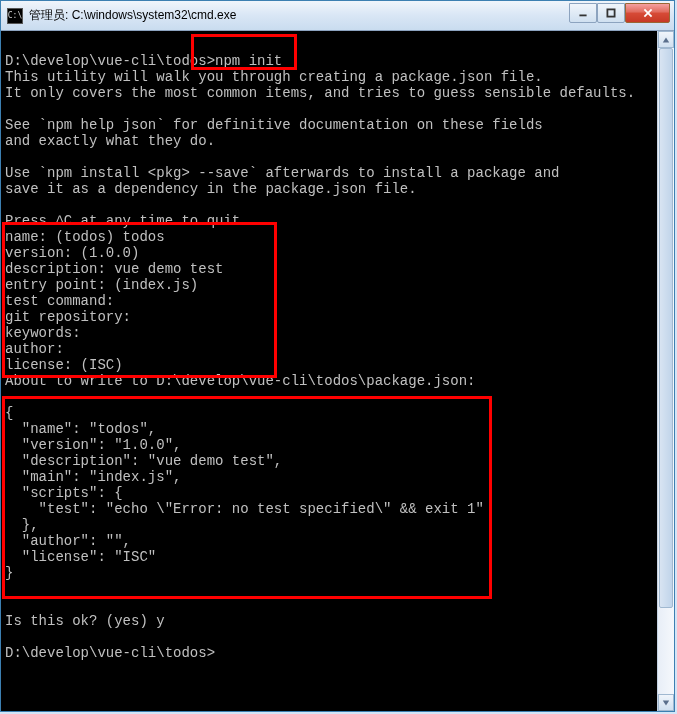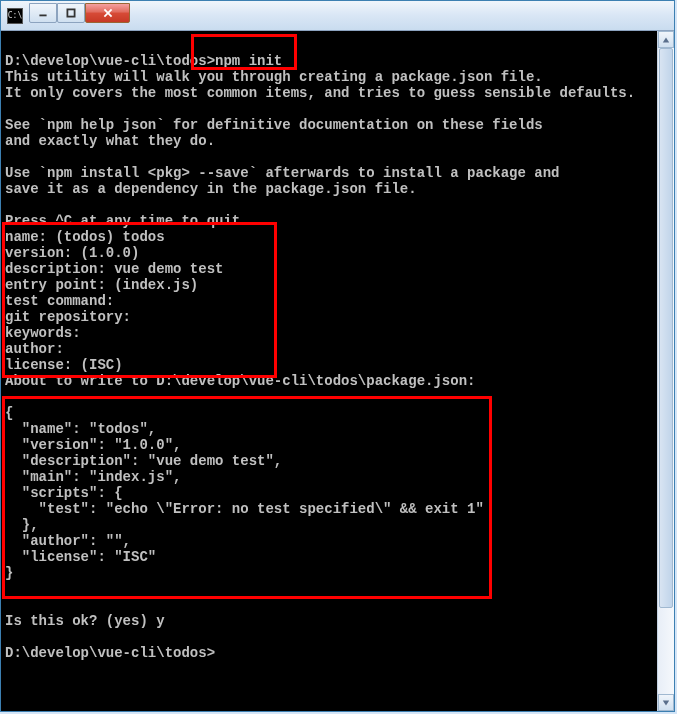--- a/index.html
+++ b/index.html
@@ -143,29 +143,29 @@
     }
     .hb3 {
       top: 395px;
       left: 1px;
       width: 490px;
       height: 203px;
     }
     .line {
       display: block;
       min-height: 16px;
-      font-weight: bold;
     }
   </style>
 </head>
 <body>
 
 <div class="window">
   <div class="titlebar">
     <div class="title-icon">C:\</div>
+    <div class="title-text">管理员: C:\windows\system32\cmd.exe</div>
     <div class="window-controls">
       <div class="win-btn">
         <svg viewBox="0 0 10 10">
             <line x1="2" y1="7" x2="8" y2="7" stroke="#333" stroke-width="1.5"></line>
           </svg>
       </div>
       <div class="win-btn">
         <svg viewBox="0 0 10 10">
             <rect x="2" y="2" width="6" height="6" fill="none" stroke="#333" stroke-width="1.5"></rect>
           </svg>

